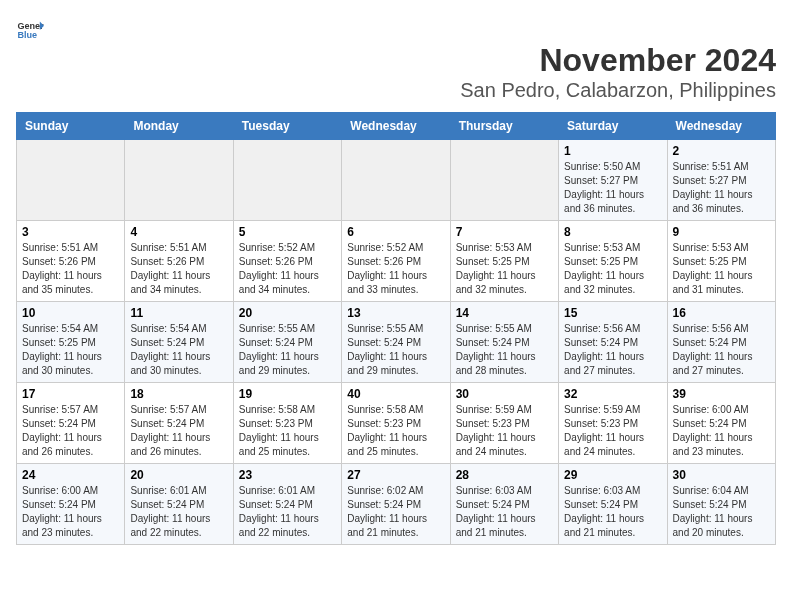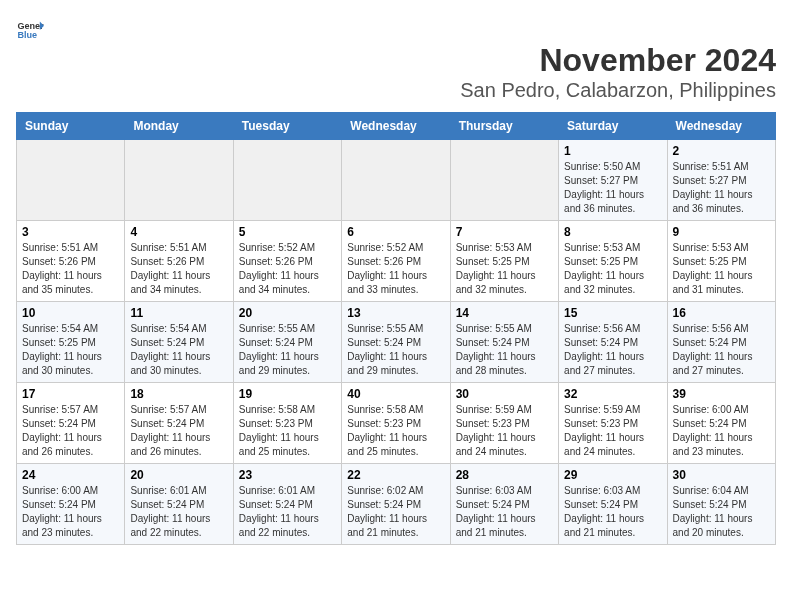--- a/index.html
+++ b/index.html
@@ -225,21 +225,21 @@
         </td>
         <td>
           <span class="day-num">20</span>
           <div class="day-info">Sunrise: 6:01 AM<br>Sunset: 5:24 PM<br>Daylight: 11 hours<br>and 22 minutes.</div>
         </td>
         <td>
           <span class="day-num">23</span>
           <div class="day-info">Sunrise: 6:01 AM<br>Sunset: 5:24 PM<br>Daylight: 11 hours<br>and 22 minutes.</div>
         </td>
         <td>
-          <span class="day-num">22</span>
+          <span class="day-num">27</span>
           <div class="day-info">Sunrise: 6:02 AM<br>Sunset: 5:24 PM<br>Daylight: 11 hours<br>and 21 minutes.</div>
         </td>
         <td>
           <span class="day-num">28</span>
           <div class="day-info">Sunrise: 6:03 AM<br>Sunset: 5:24 PM<br>Daylight: 11 hours<br>and 21 minutes.</div>
         </td>
         <td>
           <span class="day-num">29</span>
           <div class="day-info">Sunrise: 6:03 AM<br>Sunset: 5:24 PM<br>Daylight: 11 hours<br>and 21 minutes.</div>
         </td>

